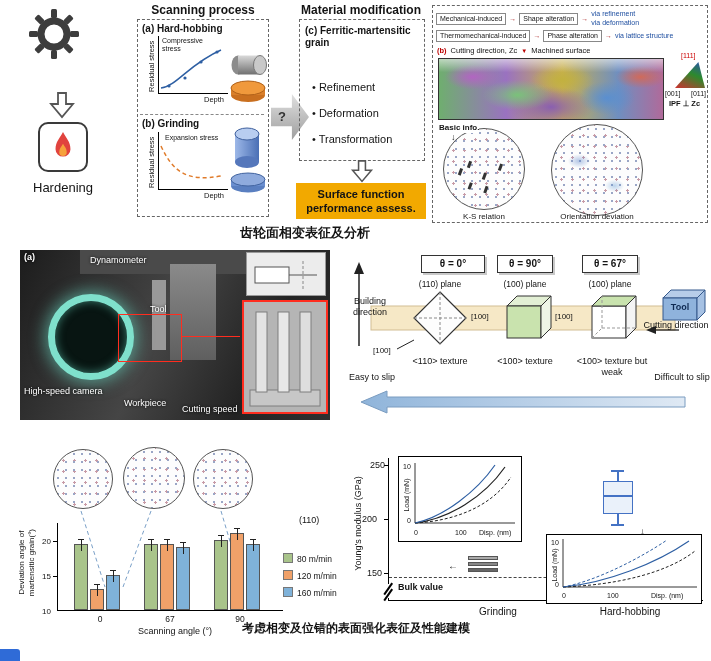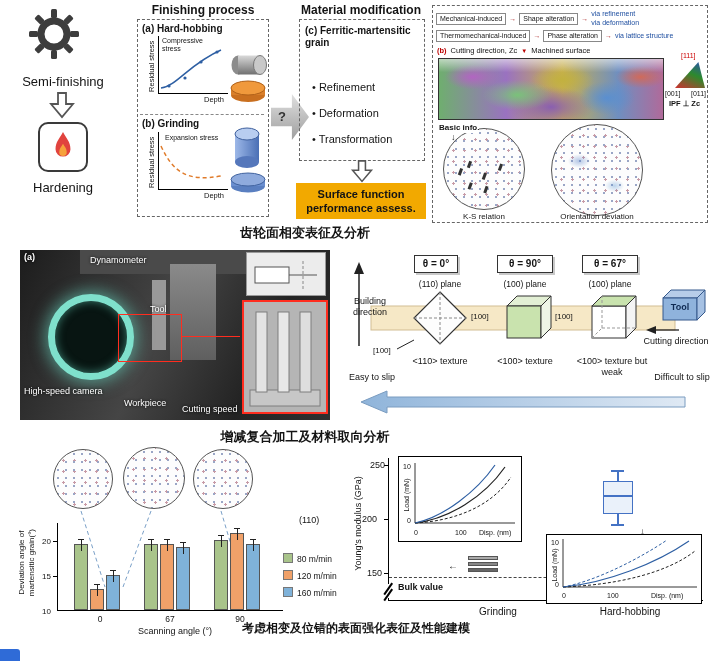--- a/index.html
+++ b/index.html
@@ -58,34 +58,33 @@
         <rect x="23" y="1" width="6" height="9" rx="1.5" transform="rotate(45 26 26)"></rect>
         <rect x="23" y="1" width="6" height="9" rx="1.5" transform="rotate(90 26 26)"></rect>
         <rect x="23" y="1" width="6" height="9" rx="1.5" transform="rotate(135 26 26)"></rect>
         <rect x="23" y="1" width="6" height="9" rx="1.5" transform="rotate(180 26 26)"></rect>
         <rect x="23" y="1" width="6" height="9" rx="1.5" transform="rotate(225 26 26)"></rect>
         <rect x="23" y="1" width="6" height="9" rx="1.5" transform="rotate(270 26 26)"></rect>
         <rect x="23" y="1" width="6" height="9" rx="1.5" transform="rotate(315 26 26)"></rect>
       </g>
       <circle cx="26" cy="26" r="13" fill="none" stroke="#3d3d3d" stroke-width="7"></circle>
     </svg>
-    <div class="abs ctr t13" style="left:4px;top:74px;width:118px">Semi-finishing</div>
     <svg class="abs" style="left:48px;top:92px" width="28" height="28" viewBox="0 0 28 28">
       <path d="M10,1 h8 v11 h7 L14,25 L3,12 h7 z" fill="#fff" stroke="#555" stroke-width="1.8"></path>
     </svg>
     <div class="abs" style="left:38px;top:122px;width:50px;height:50px;border:2px solid #3a3a3a;border-radius:10px;display:flex;align-items:center;justify-content:center">
       <svg width="26" height="32" viewBox="0 0 24 30">
         <path d="M12 1 C9 7 5 10 5 17 a7 7 0 0 0 14 0 C19 10 15 7 12 1 Z" fill="#e1433e"></path>
         <path d="M12 12 C10.3 15 8.5 16.5 8.5 20 a3.5 3.5 0 0 0 7 0 C15.5 16.5 13.7 15 12 12 Z" fill="#f6a23c"></path>
       </svg>
     </div>
     <div class="abs ctr t13" style="left:4px;top:180px;width:118px">Hardening</div>
   </div>
 
-  <div class="abs ctr t12 b" style="left:134px;top:3px;width:138px">Finishing process</div>
+  <div class="abs ctr t12 b" style="left:134px;top:3px;width:138px">Scanning process</div>
 
   <div class="abs dash" style="left:137px;top:19px;width:132px;height:198px">
     <div class="abs t10 b" style="left:4px;top:3px">(a) Hard-hobbing</div>
     <div class="abs ctr t75 rot" style="left:-16px;top:42px;width:60px">Residual stress</div>
     <div class="abs axis" style="left:20px;top:16px;width:70px;height:58px">
       <div class="abs t7" style="left:3px;top:1px;width:56px">Compressive stress</div>
       <svg class="abs" style="left:0;top:0" width="68" height="56" viewBox="0 0 68 56">
         <path d="M2,52 C18,50 30,28 62,14" fill="none" stroke="#2e5fa3" stroke-width="1.5"></path>
         <circle cx="10" cy="50" r="1.6" fill="#2e5fa3"></circle>
           <circle cx="26" cy="42" r="1.6" fill="#2e5fa3"></circle>
@@ -259,46 +258,45 @@
       <line x1="257" y1="78" x2="257" y2="46" stroke="#999" stroke-dasharray="3 2"></line>
 
       <polygon points="318,48 326,40 360,40 352,48" fill="#b7cde9" stroke="#35598c"></polygon>
       <rect x="318" y="48" width="34" height="22" fill="#8fb3dc" stroke="#35598c"></rect>
       <polygon points="352,48 360,40 360,62 352,70" fill="#a6c1e3" stroke="#35598c"></polygon>
       <line x1="334" y1="80" x2="308" y2="80" stroke="#222" stroke-width="1.3"></line>
       <polygon points="301,80 311,76 311,84" fill="#222"></polygon>
 
       <polygon points="340,147 42,147 42,141 16,152 42,163 42,157 340,157" fill="url(#slipg)" stroke="#7a9cc0"></polygon>
     </svg>
-    <div class="abs thetabox t10 b" style="left:69px;top:5px;width:44px;height:18px">
+    <div class="abs thetabox t10 b" style="left:76px;top:5px;width:64px;height:18px">
         <span>θ = 0°</span>
       </div>
     <div class="abs thetabox t10 b" style="left:152px;top:5px;width:56px;height:18px">
         <span>θ = 90°</span>
       </div>
     <div class="abs thetabox t10 b" style="left:237px;top:5px;width:56px;height:18px">
         <span>θ = 67°</span>
       </div>
     <div class="abs ctr t85" style="left:65px;top:29px;width:60px">(110) plane</div>
     <div class="abs ctr t85" style="left:150px;top:29px;width:60px">(100) plane</div>
     <div class="abs ctr t85" style="left:235px;top:29px;width:60px">(100) plane</div>
     <div class="abs ctr t9" style="left:0;top:46px;width:50px">Building direction</div>
     <div class="abs t8" style="left:28px;top:96px">[100]</div>
     <div class="abs t8" style="left:126px;top:62px">[100]</div>
     <div class="abs t8" style="left:210px;top:62px">[100]</div>
     <div class="abs ctr t9 b" style="left:320px;top:52px;width:30px;color:#0e2a52">Tool</div>
-    <div class="abs ctr t9" style="left:298px;top:86px;width:66px">Cutting direction</div>
+    <div class="abs ctr t9" style="left:298px;top:70px;width:66px">Cutting direction</div>
     <div class="abs ctr t9" style="left:55px;top:106px;width:80px">&lt;110&gt; texture</div>
     <div class="abs ctr t9" style="left:140px;top:106px;width:80px">&lt;100&gt; texture</div>
     <div class="abs ctr t9" style="left:225px;top:106px;width:84px">&lt;100&gt; texture but weak</div>
     <div class="abs ctr t9" style="left:0;top:122px;width:54px">Easy to slip</div>
     <div class="abs ctr t9" style="left:308px;top:122px;width:58px">Difficult to slip</div>
   </div>
 
-  <div class="abs ctr t13 b" style="left:212px;top:429px;width:186px">增减复合加工及材料取向分析</div>
 
   <div class="abs" style="left:15px;top:447px;width:332px;height:192px">
     <div class="abs polefig" style="left:38px;top:2px;width:60px;height:60px"></div>
     <div class="abs polefig" style="left:108px;top:0;width:62px;height:62px"></div>
     <div class="abs polefig" style="left:178px;top:2px;width:60px;height:60px"></div>
     <svg class="abs" style="left:0;top:0" width="332" height="192" viewBox="0 0 332 192">
       <line x1="66" y1="64" x2="90" y2="140" stroke="#7aa0c8" stroke-dasharray="4 3"></line>
       <line x1="136" y1="64" x2="108" y2="140" stroke="#7aa0c8" stroke-dasharray="4 3"></line>
       <line x1="206" y1="64" x2="222" y2="118" stroke="#7aa0c8" stroke-dasharray="4 3"></line>
     </svg>

